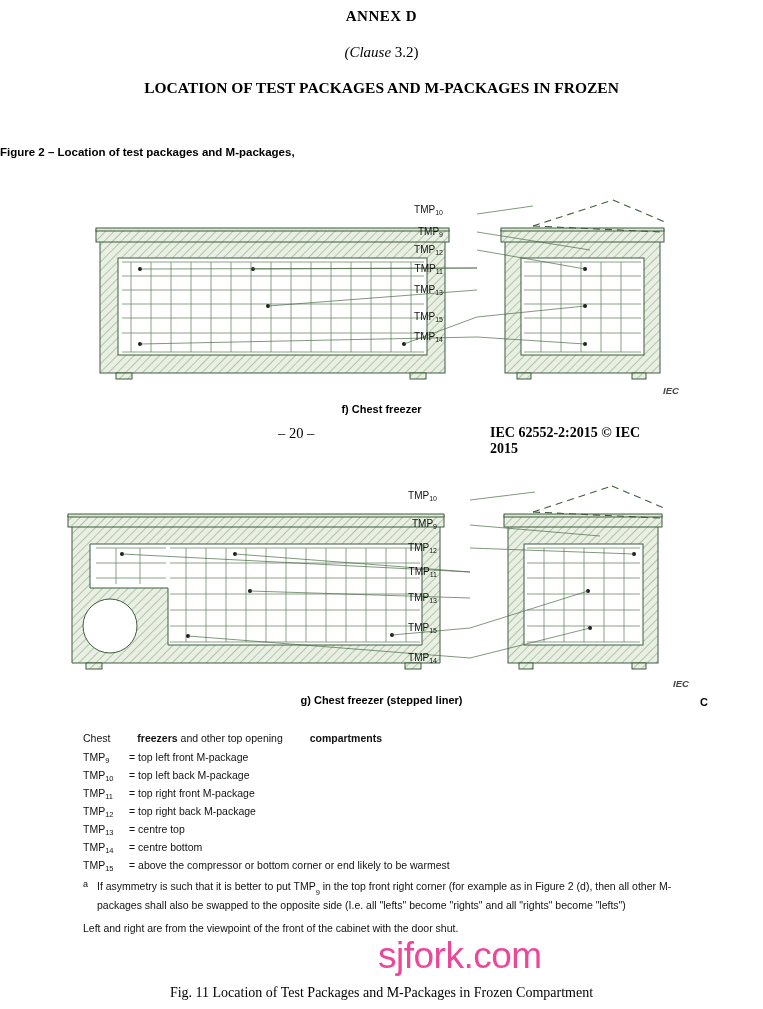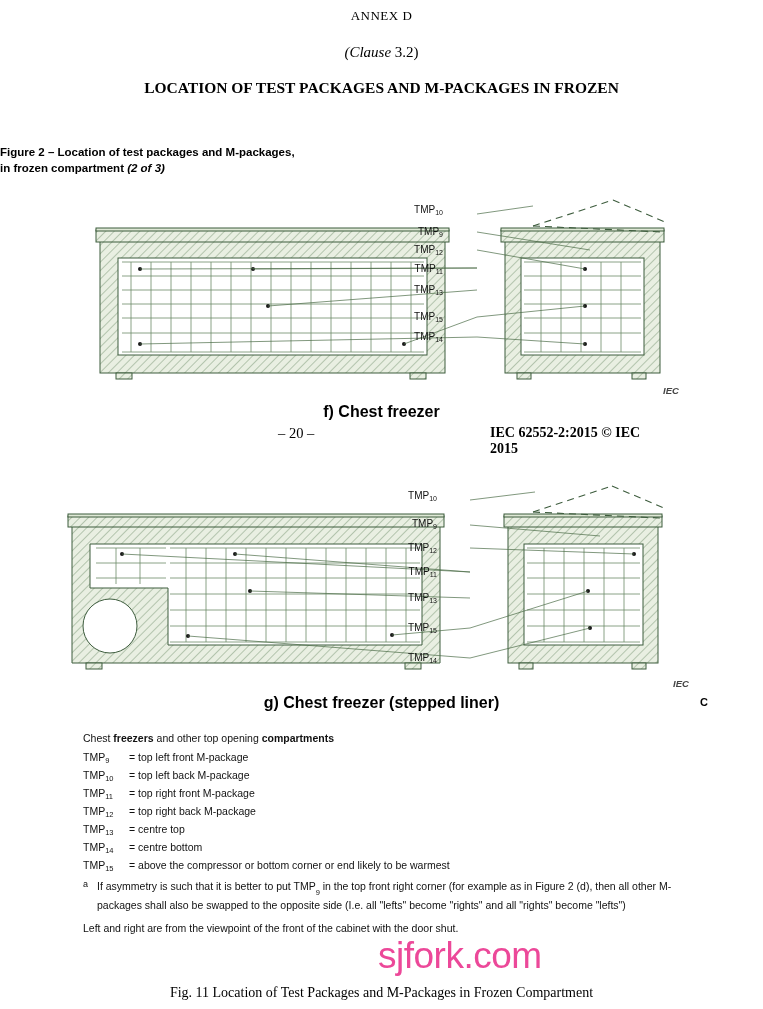--- a/index.html
+++ b/index.html
@@ -23,22 +23,22 @@
   }
 
   
   .annex-title {
     position: absolute;
     top: 8px;
     left: 0;
     width: 763px;
     text-align: center;
     font-family: "Liberation Serif", serif;
-    font-weight: normal;
-    font-size: 13px;
+    font-weight: bold;
+    font-size: 15px;
     letter-spacing: 0.5px;
   }
   .clause-line {
     position: absolute;
     top: 44px;
     left: 0;
     width: 763px;
     text-align: center;
     font-size: 15px;
   }
@@ -78,21 +78,21 @@
     width: 763px;
   }
   .diagram svg { display: block; }
 
   .subcap {
     position: absolute;
     width: 763px;
     text-align: center;
     font-family: "Liberation Sans", sans-serif;
     font-weight: bold;
-    font-size: 16px;
+    font-size: 11px;
   }
 
   .iec-mark {
     position: absolute;
     font-family: "Liberation Sans", sans-serif;
     font-style: italic;
     font-weight: bold;
     font-size: 9.5px;
     color: #444;
   }
@@ -135,21 +135,21 @@
     top: 732px;
     left: 83px;
     width: 620px;
     font-family: "Liberation Sans", sans-serif;
     font-size: 10.5px;
     color: #111;
   }
   .legend .lg-head {
     margin-bottom: 7px;
   }
-  .legend .lg-head b { font-weight: bold; }
+  .legend .lg-head b { font-weight: bold; margin-left: 24px; }
   .legend .lrow {
     display: flex;
     align-items: baseline;
     margin-bottom: 6px;
   }
   .legend .lkey {
     width: 46px;
     flex: 0 0 46px;
     white-space: nowrap;
   }
@@ -214,24 +214,20 @@
     <i><span>(Clause</span></i>
     <span>3.2</span><span>)</span>
   </div>
 
   <div class="big-title">
     <div>LOCATION OF TEST PACKAGES AND M-PACKAGES IN FROZEN</div>
   </div>
 
   <div class="fig-caption">
     <div>Figure 2 – Location of test packages and M-packages,</div>
-    <div>
-      <span>in frozen compartment</span>
-      <span class="ital">(2 of 3)</span>
-    </div>
   </div>
 
   <div class="diagram" style="top:192px;">
     <svg width="763" height="205" viewBox="0 0 763 205" xmlns="http://www.w3.org/2000/svg">
       <defs>
         <pattern id="hatchA" width="6" height="6" patternTransform="rotate(45)" patternUnits="userSpaceOnUse">
           <rect width="6" height="6" fill="#e9efe2"></rect>
           <line x1="0" y1="0" x2="0" y2="6" stroke="#7d9a78" stroke-width="1"></line>
         </pattern>
       </defs>

